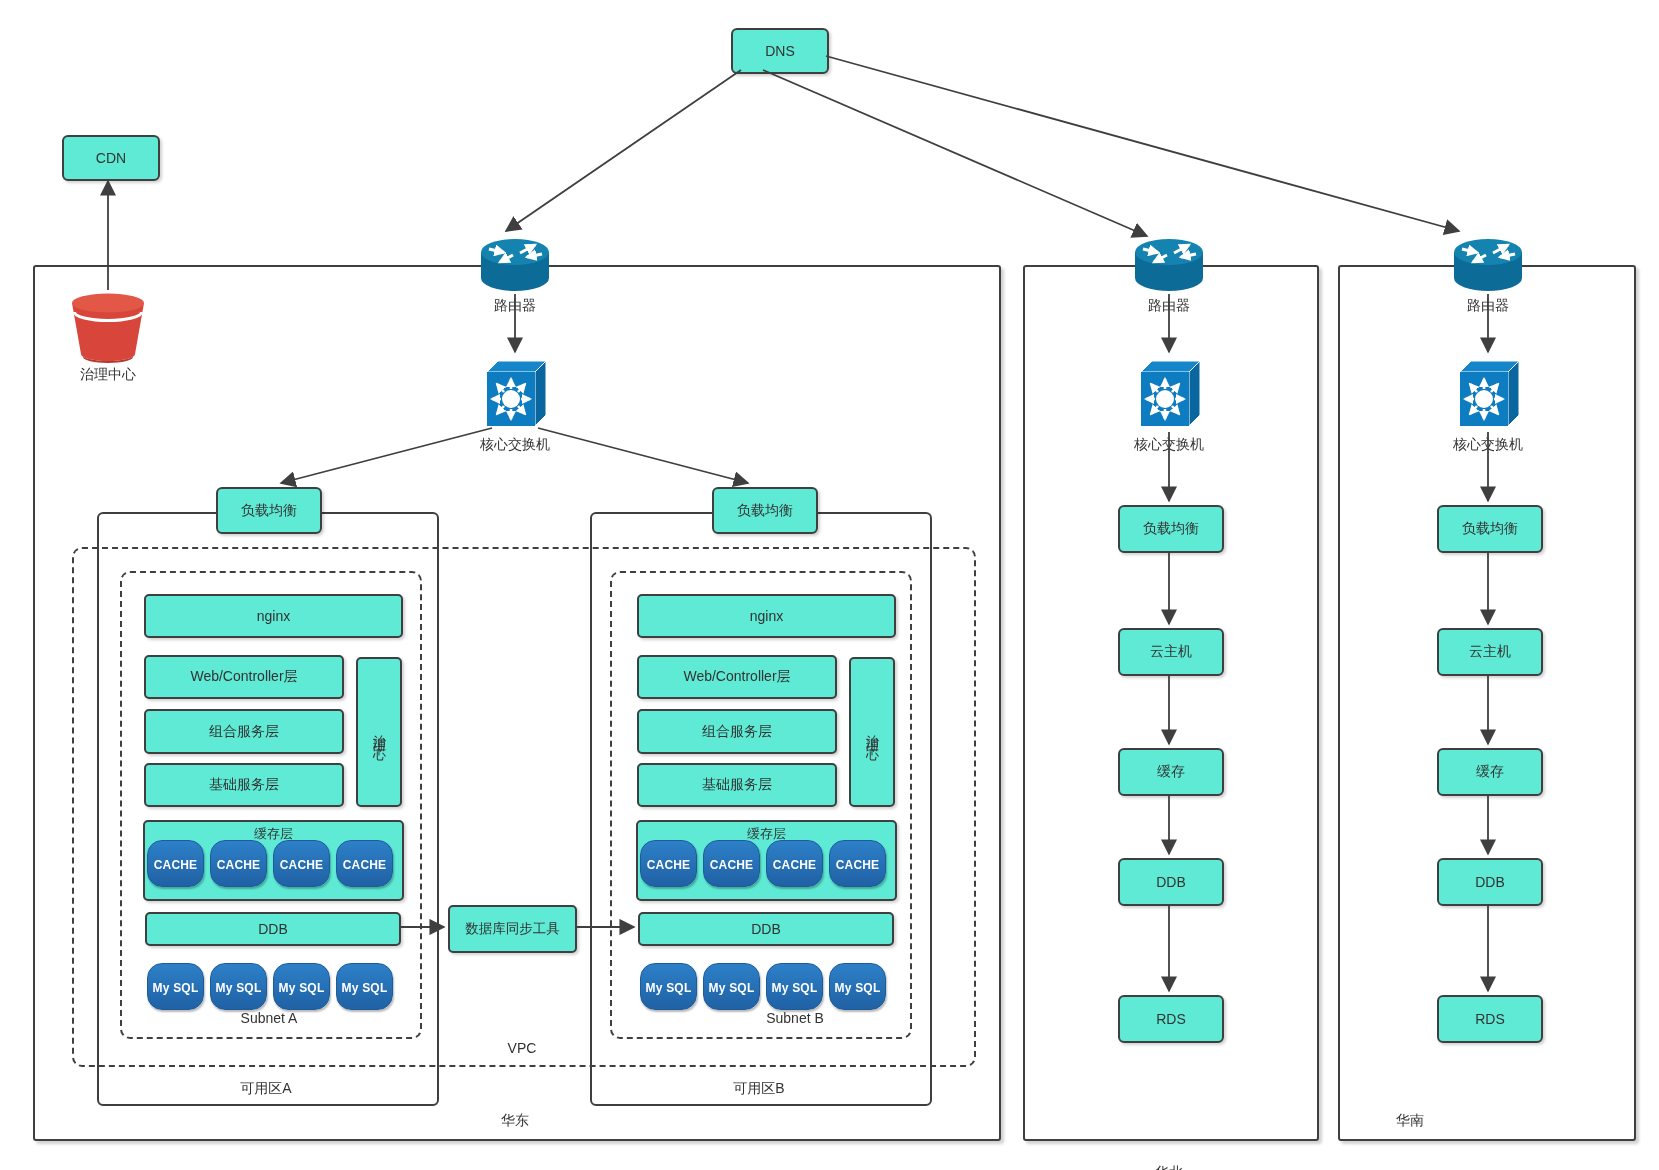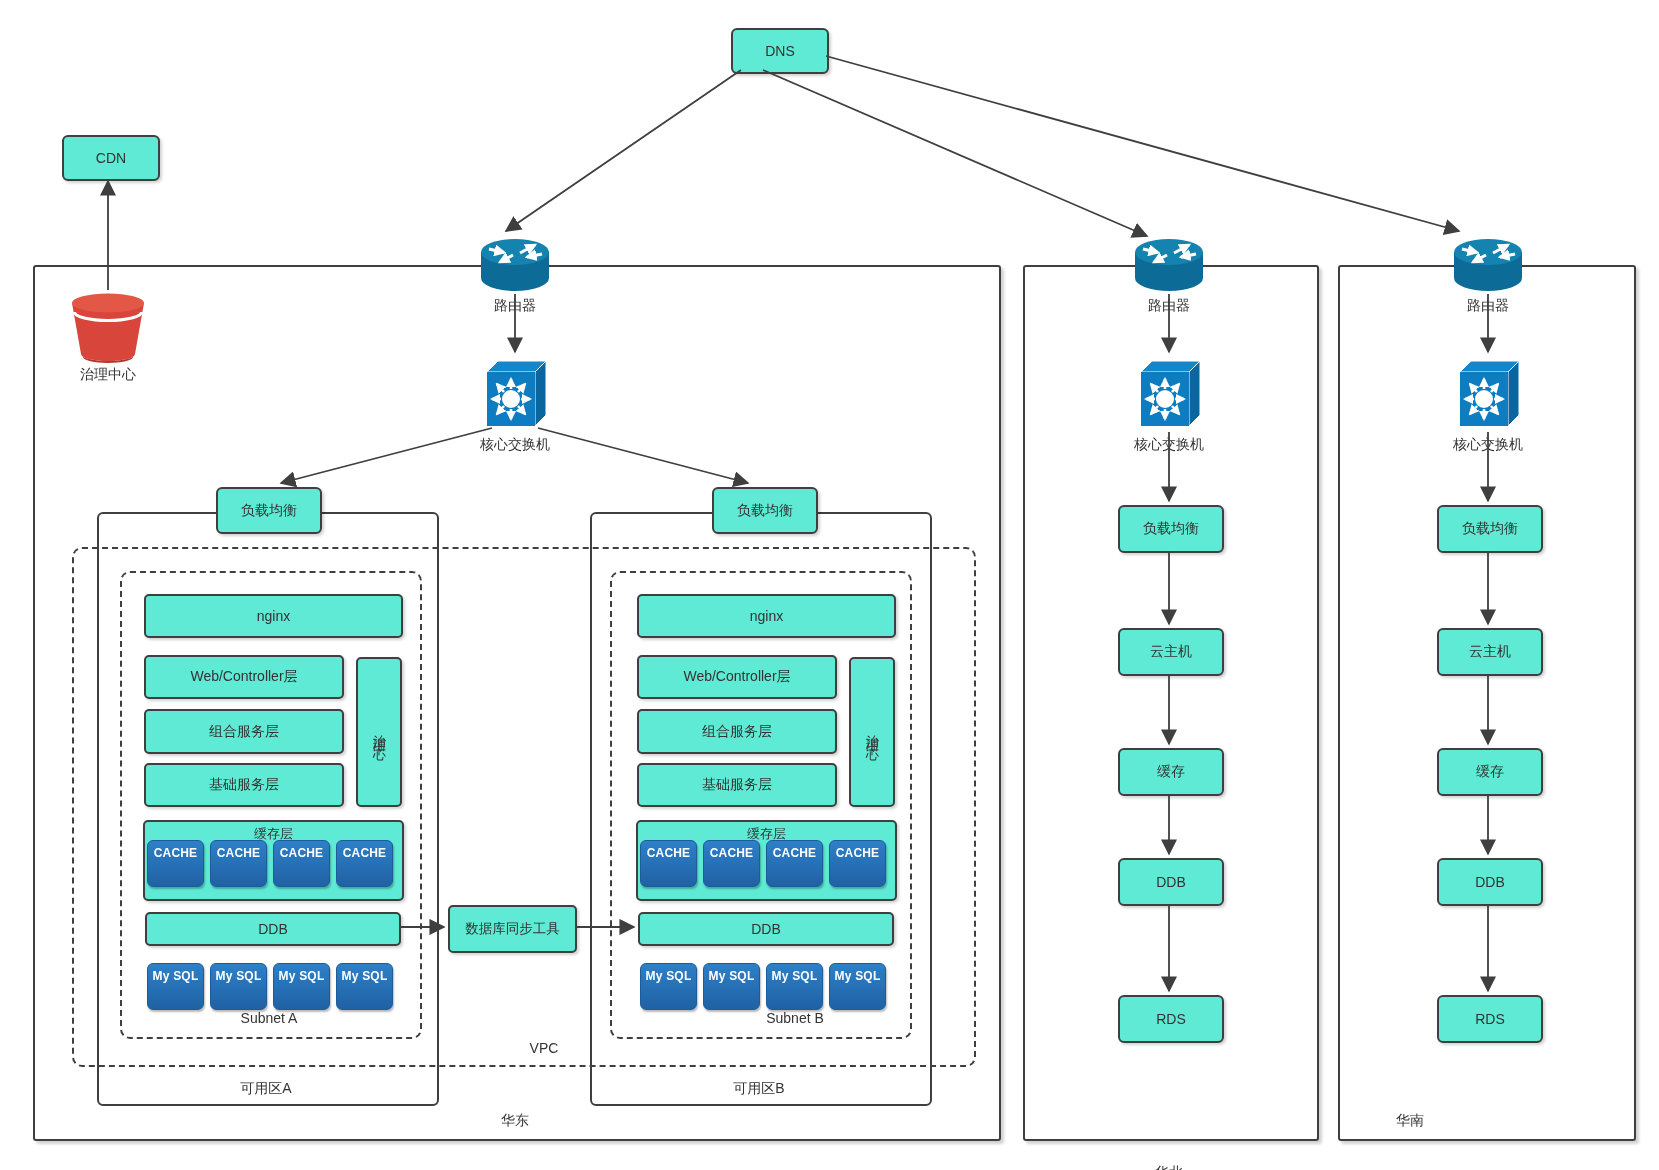--- a/index.html
+++ b/index.html
@@ -23,24 +23,24 @@
     display:flex;align-items:center;justify-content:center;
     font-size:14px;color:#333;z-index:10;box-shadow:2px 2px 3px rgba(0,0,0,.18);
     white-space:nowrap;
   }
   .node.slim{border-radius:5px;}
   .lbl{
     position:absolute;transform:translateX(-50%);font-size:14px;color:#333;
     white-space:nowrap;z-index:12;text-align:center;
   }
   .chip{
-    position:absolute;border-radius:6px;border:1px solid #1d5c99;
+    position:absolute;border-radius:15px;border:1px solid #1d5c99;
     background:linear-gradient(#2d80c8,#2061a4);
     color:#fff;font-weight:bold;font-size:12px;letter-spacing:.2px;
-    display:flex;justify-content:center;align-items:flex-start;padding-top:5px;
+    display:flex;justify-content:center;align-items:flex-start;padding-top:17px;
     box-sizing:border-box;z-index:11;box-shadow:1px 2px 2px rgba(0,0,0,.28);
     white-space:nowrap;
     text-align:center;
   }
   .gov{
     writing-mode:vertical-lr;text-orientation:upright;letter-spacing:4px;
     font-size:13px;
   }
   .icon{position:absolute;z-index:20;}
   .cacheLayerLabel{
@@ -54,21 +54,21 @@
 
   <div class="region" style="left:33px;top:265px;width:964px;height:872px"></div>
   <div class="region" style="left:1023px;top:265px;width:292px;height:872px"></div>
   <div class="region" style="left:1338px;top:265px;width:294px;height:872px"></div>
 
   <div class="lbl" style="left:515px;top:1112px">华东</div>
   <div class="lbl" style="left:1169px;top:1164px">华北</div>
   <div class="lbl" style="left:1410px;top:1112px">华南</div>
 
   <div class="dashed" style="left:72px;top:547px;width:900px;height:516px"></div>
-  <div class="lbl" style="left:544px;top:1040px">VPC</div>
+  <div class="lbl" style="left:522px;top:1040px">VPC</div>
 
   <div class="zone" style="left:97px;top:512px;width:338px;height:590px"></div>
   <div class="zone" style="left:590px;top:512px;width:338px;height:590px"></div>
   <div class="lbl" style="left:266px;top:1080px">可用区A</div>
   <div class="lbl" style="left:759px;top:1080px">可用区B</div>
 
   <div class="dashed" style="left:120px;top:571px;width:298px;height:464px"></div>
   <div class="dashed" style="left:610px;top:571px;width:298px;height:464px"></div>
   <div class="lbl" style="left:269px;top:1010px">Subnet A</div>
   <div class="lbl" style="left:795px;top:1010px">Subnet B</div>

